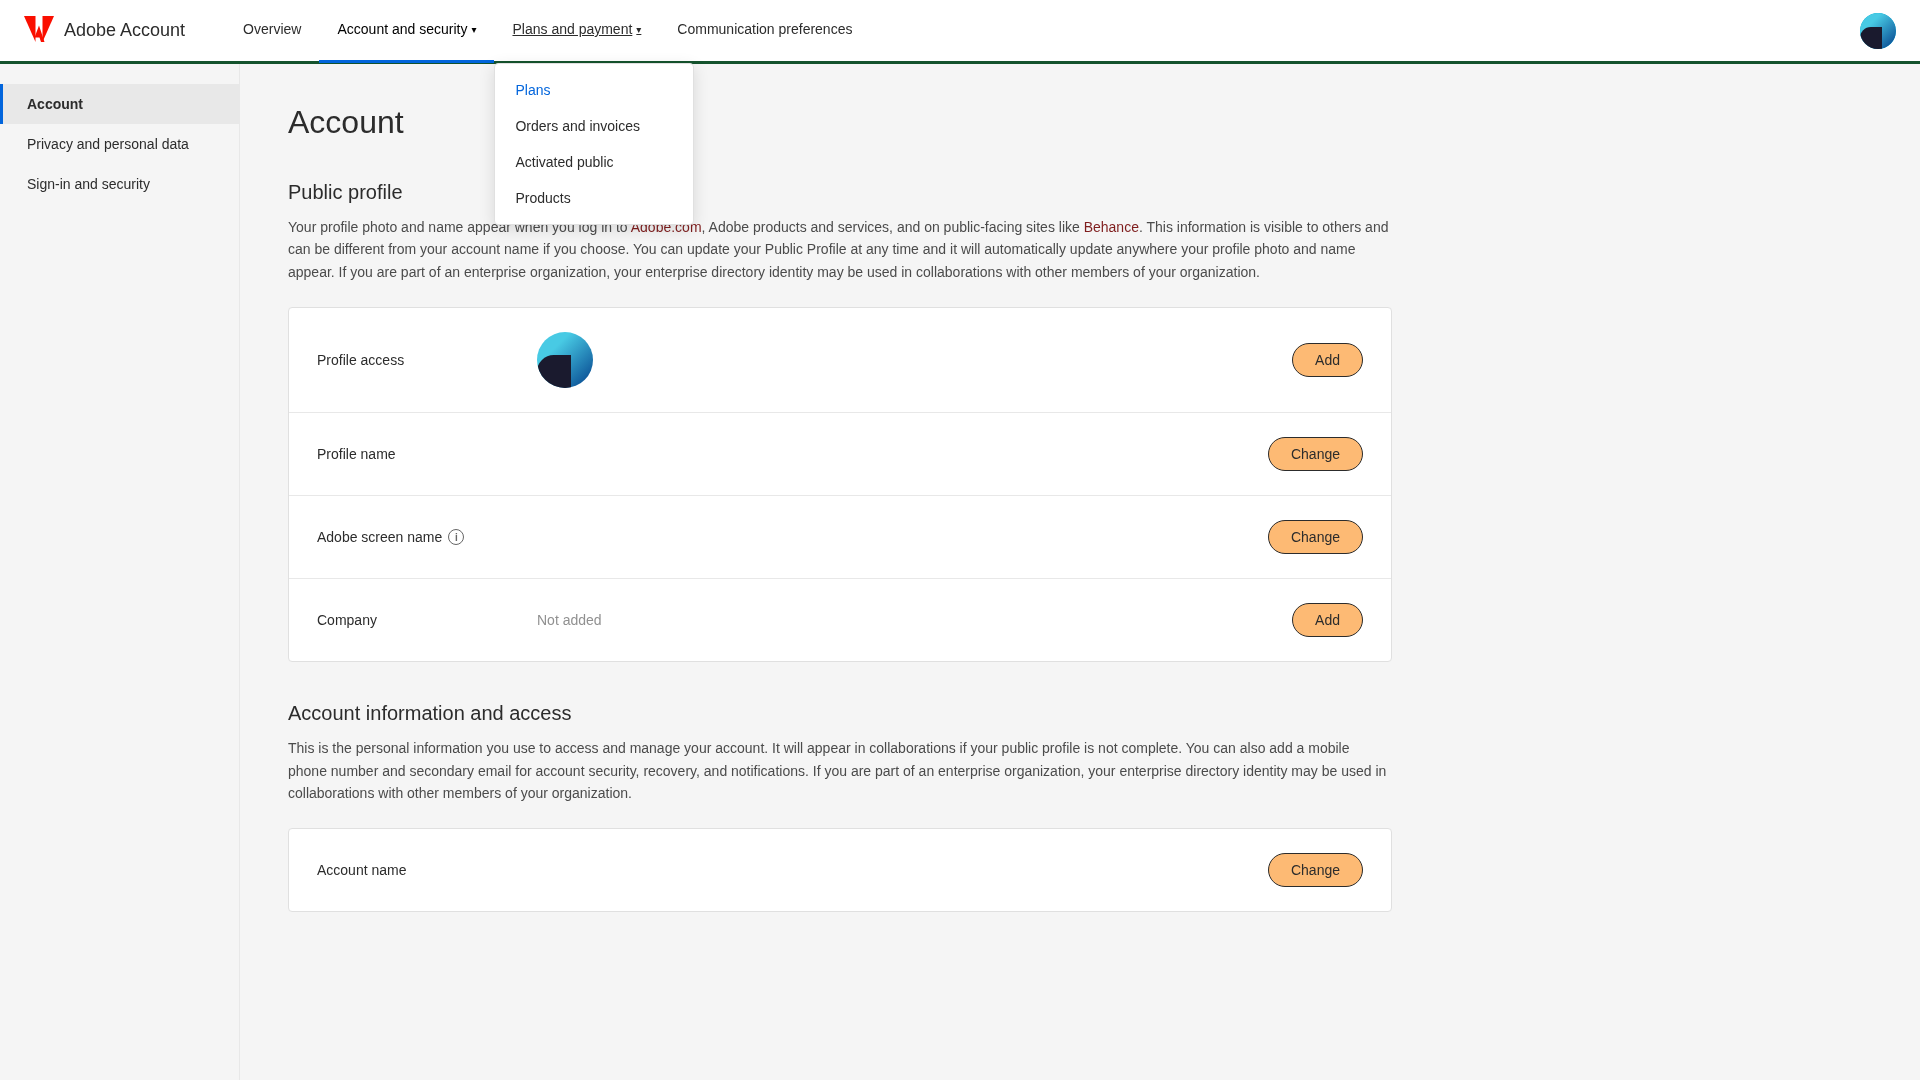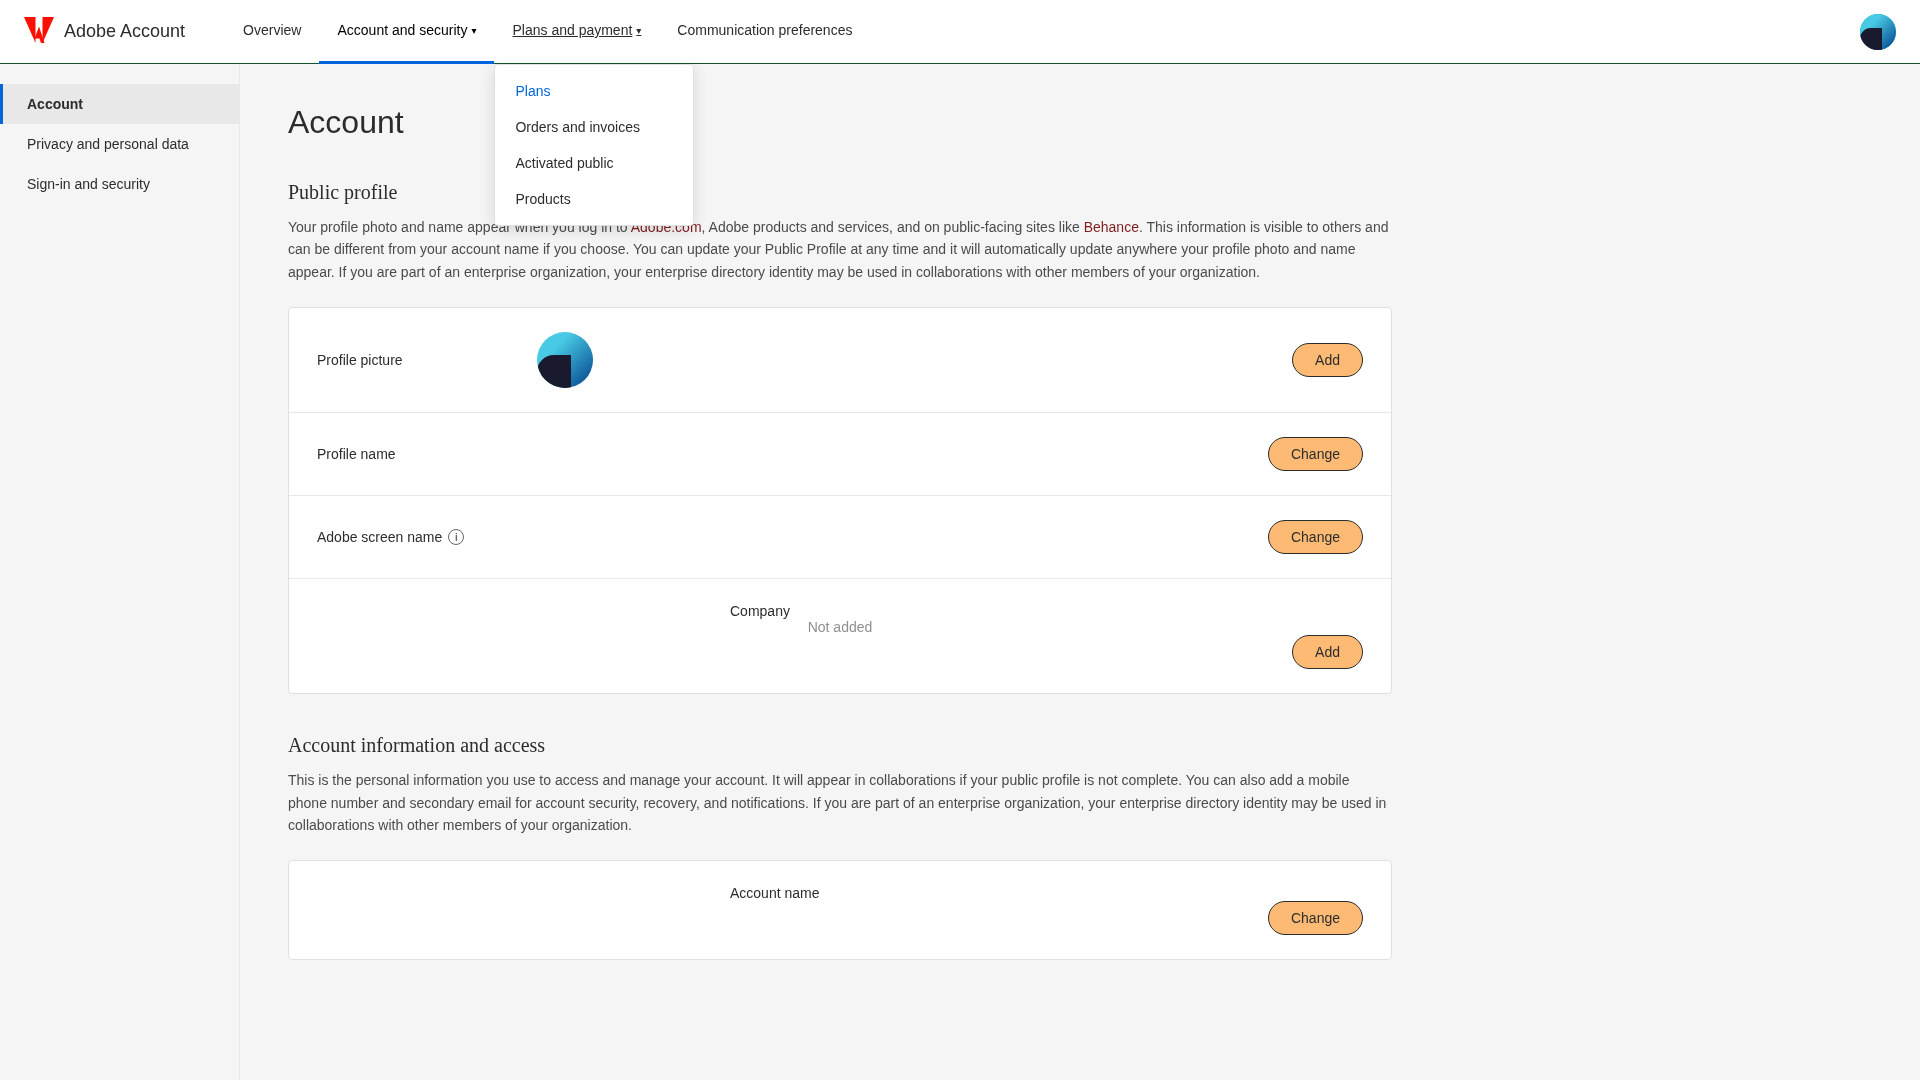--- a/index.html
+++ b/index.html
@@ -3,21 +3,21 @@
   <meta charset="utf-8">
   <style>
     * { box-sizing: border-box; margin: 0; padding: 0; }
     body { font-family: 'Adobe Clean', Arial, sans-serif; font-size: 14px; color: #2c2c2c; background: #f5f5f5; }
 
     
     .header {
       display: flex;
       align-items: center;
       background: #fff;
-      border-bottom: 1px solid #14532d;
+      border-bottom: 3px solid #14532d;
       padding: 0 24px;
       height: 64px;
       position: relative;
       z-index: 100;
     }
     .header-logo {
       display: flex;
       align-items: center;
       gap: 10px;
       margin-right: 40px;
@@ -152,21 +152,20 @@
       font-size: 32px;
       font-weight: 300;
       color: #2c2c2c;
       margin-bottom: 40px;
     }
     .section-title {
       font-size: 20px;
       font-weight: 400;
       color: #2c2c2c;
       margin-bottom: 12px;
-      font-family: Liberation Serif, serif;
     }
     .section-description {
       font-size: 14px;
       color: #4b4b4b;
       line-height: 1.6;
       margin-bottom: 24px;
     }
     .section-description a {
       color: #7f1d1d;
       text-decoration: none;
@@ -179,21 +178,21 @@
       border-radius: 4px;
       margin-bottom: 40px;
     }
     .card-row {
       display: flex;
       align-items: center;
       padding: 24px 28px;
       border-bottom: 1px solid #e8e8e8;
       min-height: 72px;
     }
-    .card-row:last-child { border-bottom: none; flex-direction: column; }
+    .card-row:last-child { border-bottom: none; }
     .card-row-label {
       font-size: 14px;
       color: #2c2c2c;
       width: 220px;
       flex-shrink: 0;
       display: flex;
       align-items: center;
       gap: 6px;
     }
     .card-row-value {
@@ -326,21 +325,21 @@
     <section>
       <h2 class="section-title">Public profile</h2>
       <p class="section-description">
         <span>Your profile photo and name appear when you log in to </span><a href="#">Adobe.com</a><span>, Adobe products and services, and on public-facing sites like </span><a href="#">Behance</a><span>. This information is visible to others and can be different from your account name if you choose. You can update your Public Profile at any time and it will automatically update anywhere your profile photo and name appear. If you are part of an enterprise organization, your enterprise directory identity may be used in collaborations with other members of your organization.</span>
       </p>
 
       <div class="card">
 
         <div class="card-row">
           <div class="card-row-label">
-            <span>Profile picture</span>
+            <span>Profile access</span>
           </div>
           <div class="card-row-value">
             <div class="profile-avatar-preview">
               <div class="profile-avatar-preview-inner"></div>
             </div>
           </div>
           <div class="card-row-action">
             <button class="btn-outline">Add</button>
           </div>
         </div>

